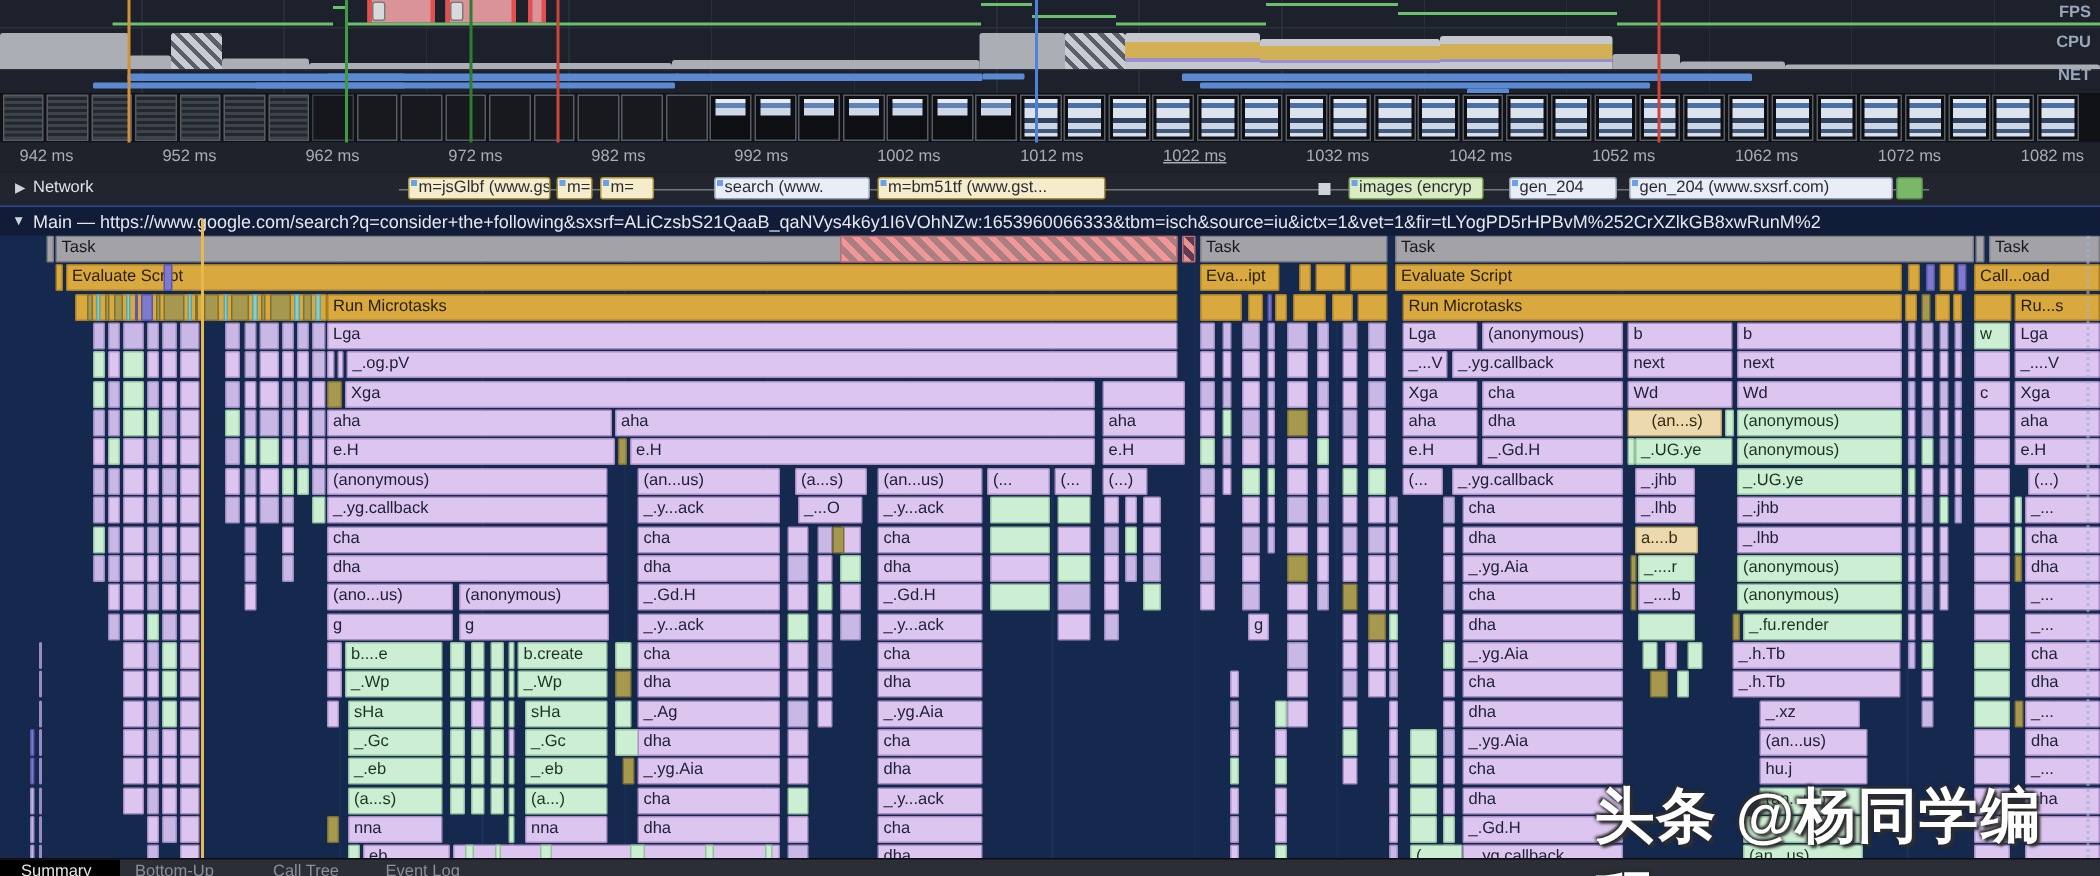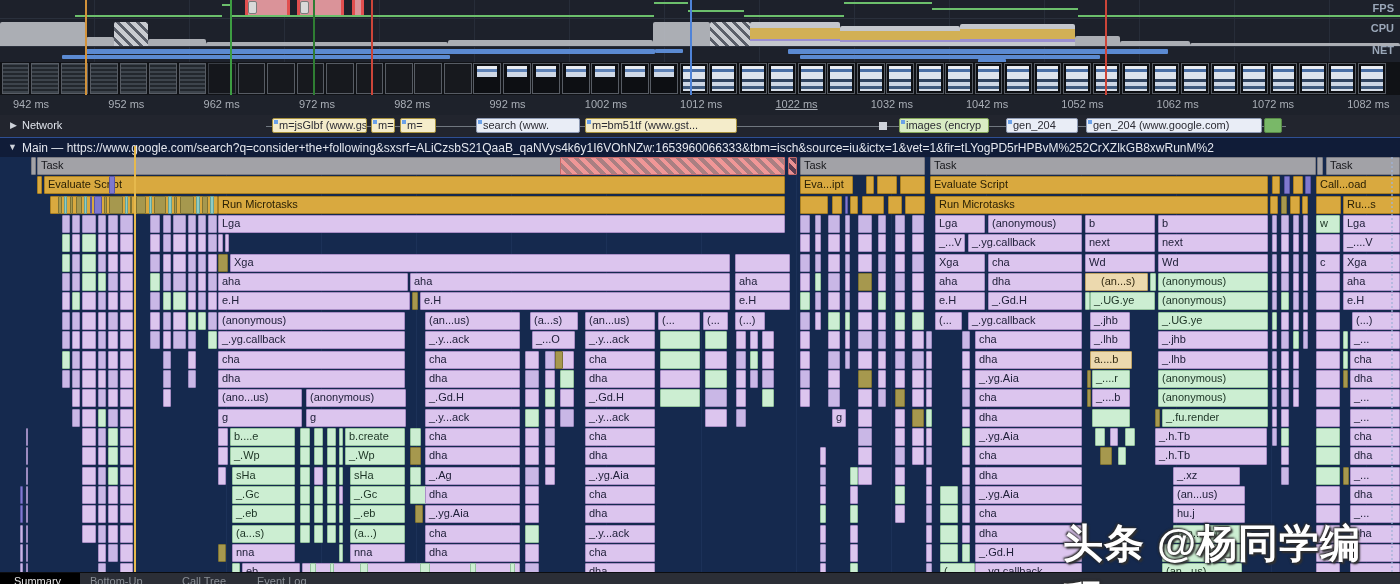--- a/index.html
+++ b/index.html
@@ -211,21 +211,21 @@
     <span id="network-title">Network</span>
     <div id="net-line"></div>
     <div id="net-square"></div>
   <div class="chip y" style="left: 272px; width: 95px;">m=jsGlbf (www.gst</div>
       <div class="chip y" style="left: 371px; width: 24px;">m=</div>
       <div class="chip y" style="left: 400px; width: 36px;">m=</div>
       <div class="chip w" style="left: 476px; width: 104px;">search (www.</div>
       <div class="chip y" style="left: 585px; width: 152px;">m=bm51tf (www.gst...</div>
       <div class="chip g" style="left: 899px; width: 90px;">images (encryp</div>
       <div class="chip w" style="left: 1006px; width: 72px;">gen_204</div>
-      <div class="chip w" style="left: 1086px; width: 176px;">gen_204 (www.google.com)</div>
+      <div class="chip w" style="left: 1086px; width: 176px;">gen_204 (www.sxsrf.com)</div>
       <div class="chip gb" style="left: 1264px; width: 18px;"></div>
     </div>
 
   <div id="main-header">
     <span class="tri" style="left:8px;top:4px">▼</span>
     <span id="main-title">Main — https://www.google.com/search?q=consider+the+following&amp;sxsrf=ALiCzsbS21QaaB_qaNVys4k6y1I6VOhNZw:1653960066333&amp;tbm=isch&amp;source=iu&amp;ictx=1&amp;vet=1&amp;fir=tLYogPD5rHPBvM%252CrXZlkGB8xwRunM%2</span>
   </div>
 
   <div id="flame">
       <div class="bar c7 sm" style="left: 62px; top: 58.05px; width: 8px;"></div>
@@ -703,20 +703,21 @@
       <div class="bar c1" style="left: 1343px; top: 38.7px; width: 57px;">Ru...s</div>
       <div class="bar c2" style="left: 218px; top: 58.05px; width: 567px;">Lga</div>
       <div class="bar c2" style="left: 935px; top: 58.05px; width: 50px;">Lga</div>
       <div class="bar c2" style="left: 988px; top: 58.05px; width: 94px;">(anonymous)</div>
       <div class="bar c2" style="left: 1085px; top: 58.05px; width: 70px;">b</div>
       <div class="bar c2" style="left: 1158px; top: 58.05px; width: 110px;">b</div>
       <div class="bar c3" style="left: 1316px; top: 58.05px; width: 24px;">w</div>
       <div class="bar c2" style="left: 1343px; top: 58.05px; width: 57px;">Lga</div>
       <div class="bar c2 sm" style="left: 218px; top: 77.4px; width: 5px;"></div>
       <div class="bar c2 sm" style="left: 225px; top: 77.4px; width: 4px;"></div>
+      <div class="bar c2" style="left: 231px; top: 77.4px; width: 554px;">_.og.pV</div>
       <div class="bar c2" style="left: 935px; top: 77.4px; width: 30px;">_...V</div>
       <div class="bar c2" style="left: 968px; top: 77.4px; width: 114px;">_.yg.callback</div>
       <div class="bar c2" style="left: 1085px; top: 77.4px; width: 70px;">next</div>
       <div class="bar c2" style="left: 1158px; top: 77.4px; width: 110px;">next</div>
       <div class="bar c2" style="left: 1343px; top: 77.4px; width: 57px;">_....V</div>
       <div class="bar c5 sm" style="left: 218px; top: 96.75px; width: 10px;"></div>
       <div class="bar c2" style="left: 230px; top: 96.75px; width: 500px;">Xga</div>
       <div class="bar c2 sm" style="left: 735px; top: 96.75px; width: 55px;"></div>
       <div class="bar c2" style="left: 935px; top: 96.75px; width: 50px;">Xga</div>
       <div class="bar c2" style="left: 988px; top: 96.75px; width: 94px;">cha</div>

